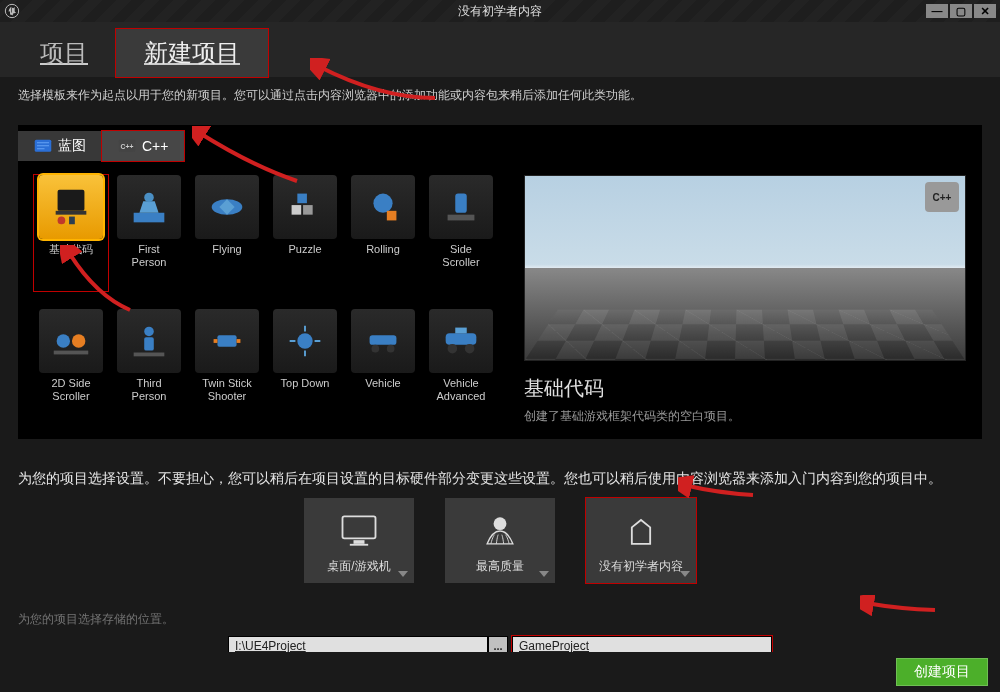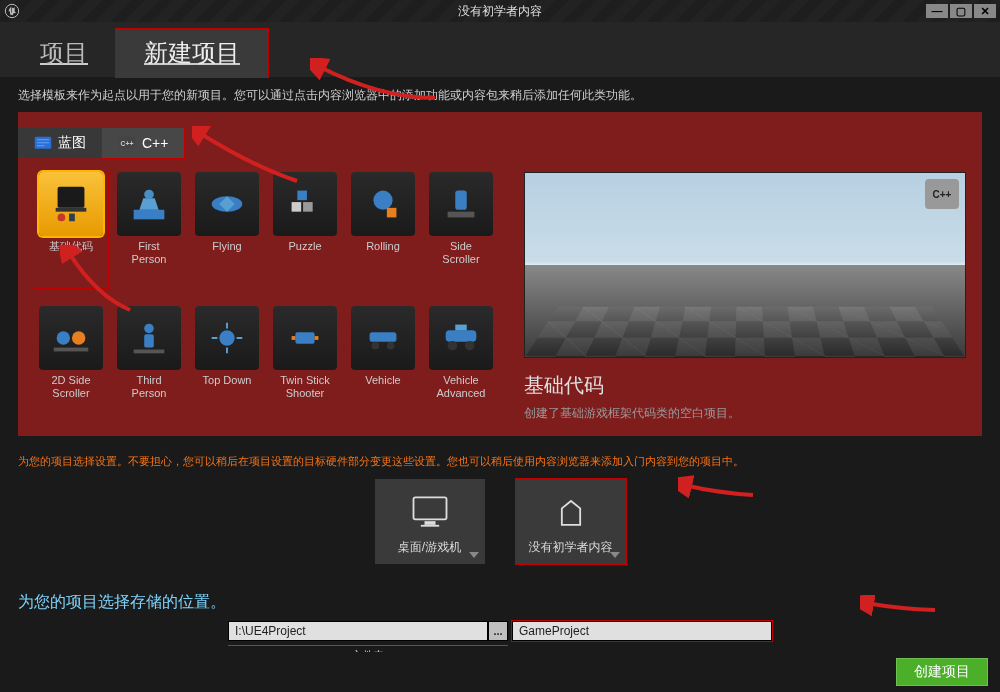--- a/index.html
+++ b/index.html
@@ -58,23 +58,23 @@
     color:#eee;
   }
   .red-box { outline:1px solid #c00000; }
   .subtext {
     padding: 10px 18px 8px;
     font-size:12px;
     color:#d0d0d0;
   }
   
   .panel {
-    margin: 0 18px;
-    background:#7f1d1d;
-    padding: 16px 0 14px 0;
+    margin: 13px 18px;
+    background:#000000;
+    padding: 6px 0 14px 0;
   }
   .subtabs {
     display:flex;
     padding:0;
   }
   .subtab {
     display:flex;
     align-items:center;
     gap:6px;
     padding:6px 16px;
@@ -162,22 +162,22 @@
     font-size:20px;
     color:#e0e0e0;
   }
   .preview-desc{
     margin-top:6px;
     font-size:12px;
     color:#9a9a9a;
   }
   .settings-text{
     padding: 18px 18px 10px;
-    font-size:11px;
-    color:#f97316;
+    font-size:14px;
+    color:#e5e5e5;
   }
   .settings-row{
     display:flex;
     justify-content:center;
     gap:31px;
   }
   .setting-card{
     width:110px;
     background:#3a3a3a;
     display:flex;
@@ -197,36 +197,37 @@
   }
   .setting-card .caret{
     position:absolute; right:6px; bottom:6px;
     width:0;height:0;
     border-left:5px solid transparent;
     border-right:5px solid transparent;
     border-top:6px solid #888;
   }
   .location-text{
     padding: 28px 18px 8px;
-    font-size:16px;color:#7dd3fc;
+    font-size:12px;color:#737373;
   }
   .location-row{
     display:flex;
     justify-content:center;
     align-items:flex-start;
     gap:0;
   }
   .loc-col{display:flex;flex-direction:column;align-items:center;}
   .path-input, .name-input{
     background:#e0e0e0;
     color:#222;
     border:1px solid #000;
     height:20px;
     padding:2px 6px;
     font-size:12px;
+    text-decoration:underline;
   }
   .path-input{width:260px;}
   .dots-btn{
     width:20px;height:20px;
     background:#c0c0c0;
     color:#222;
     border:1px solid #000;
     display:flex;align-items:center;justify-content:center;
     font-weight:bold;font-size:11px;cursor:pointer;
   }
@@ -382,35 +383,35 @@
               <circle cx="24" cy="14" r="5" fill="#3a7fc4"></circle>
               <rect x="19" y="20" width="10" height="14" rx="2" fill="#3a7fc4"></rect>
               <rect x="8" y="36" width="32" height="4" fill="#555"></rect>
             </svg>
           </div>
         <div class="lbl">Third<br>Person</div>
       </div>
       <div class="template">
         <div class="thumb">
             <svg viewBox="0 0 48 48">
-              <circle cx="24" cy="24" r="8" fill="#3a7fc4"></circle>
-              <path d="M24 8v6M24 34v6M8 24h6M34 24h6" stroke="#5a9fd4" stroke-width="2"></path>
-            </svg>
-          </div>
-        <div class="lbl">Top Down</div>
-      </div>
-      <div class="template">
-        <div class="thumb">
-            <svg viewBox="0 0 48 48">
               <rect x="14" y="18" width="20" height="12" rx="2" fill="#3a7fc4"></rect>
               <rect x="10" y="22" width="4" height="4" fill="#e67e22"></rect>
               <rect x="34" y="22" width="4" height="4" fill="#e67e22"></rect>
             </svg>
           </div>
         <div class="lbl">Twin Stick<br>Shooter</div>
+      </div>
+      <div class="template">
+        <div class="thumb">
+            <svg viewBox="0 0 48 48">
+              <circle cx="24" cy="24" r="8" fill="#3a7fc4"></circle>
+              <path d="M24 8v6M24 34v6M8 24h6M34 24h6" stroke="#5a9fd4" stroke-width="2"></path>
+            </svg>
+          </div>
+        <div class="lbl">Top Down</div>
       </div>
       <div class="template">
         <div class="thumb">
             <svg viewBox="0 0 48 48">
               <rect x="10" y="18" width="28" height="10" rx="3" fill="#3a7fc4"></rect>
               <circle cx="16" cy="32" r="4" fill="#333"></circle>
               <circle cx="32" cy="32" r="4" fill="#333"></circle>
             </svg>
           </div>
         <div class="lbl">Vehicle</div>
@@ -444,20 +445,31 @@
     <div class="icon-area">
       <svg viewBox="0 0 48 40">
           <rect x="6" y="4" width="36" height="24" rx="2" fill="none" stroke="#ddd" stroke-width="2"></rect>
           <rect x="18" y="30" width="12" height="4" fill="#ddd"></rect>
           <rect x="14" y="34" width="20" height="2" fill="#ddd"></rect>
         </svg>
     </div>
     <div class="s-lbl">桌面/游戏机</div>
     <div class="caret"></div>
   </div>
+  <div class="setting-card">
+    <div class="icon-area">
+      <svg viewBox="0 0 48 40">
+          <circle cx="24" cy="12" r="7" fill="#ddd"></circle>
+          <path d="M24 20c-6 0-10 4-14 14h28c-4-10-8-14-14-14z" fill="none" stroke="#ddd" stroke-width="1.5"></path>
+          <path d="M14 34c2-8 4-10 4-10M20 34c1-8 2-10 2-10M28 34c-1-8-2-10-2-10M34 34c-2-8-4-10-4-10" stroke="#ddd" stroke-width="1" fill="none"></path>
+        </svg>
+    </div>
+    <div class="s-lbl">最高质量</div>
+    <div class="caret"></div>
+  </div>
   <div class="setting-card red-box">
     <div class="icon-area">
       <svg viewBox="0 0 48 40">
           <path d="M14 34V16l10-8 10 8v18z" fill="none" stroke="#ddd" stroke-width="2"></path>
         </svg>
     </div>
     <div class="s-lbl">没有初学者内容</div>
     <div class="caret"></div>
   </div>
 </div>

